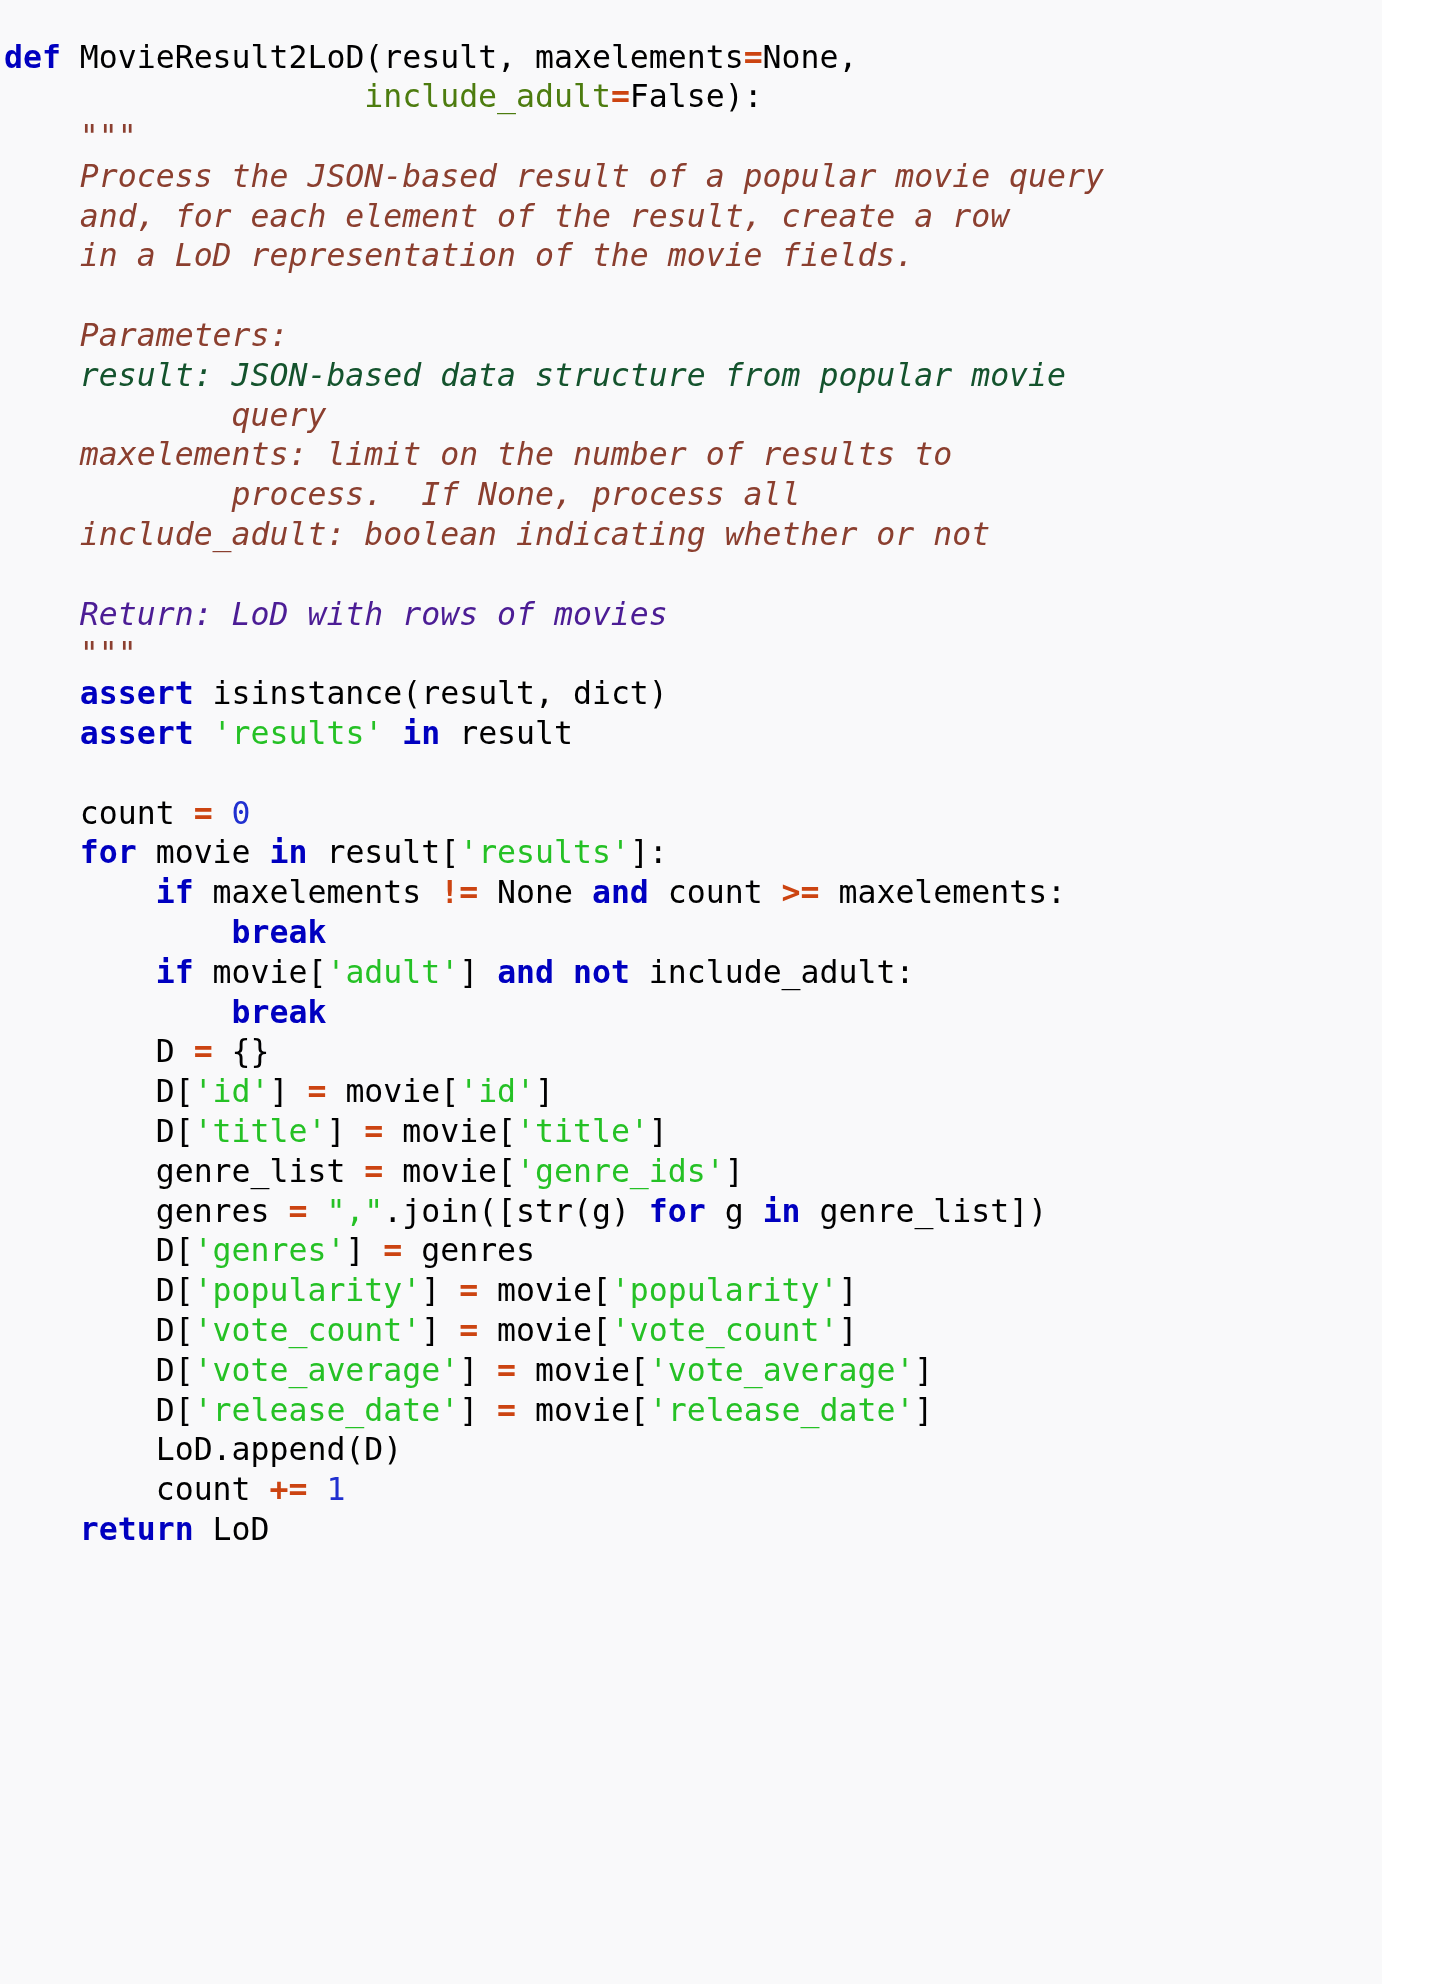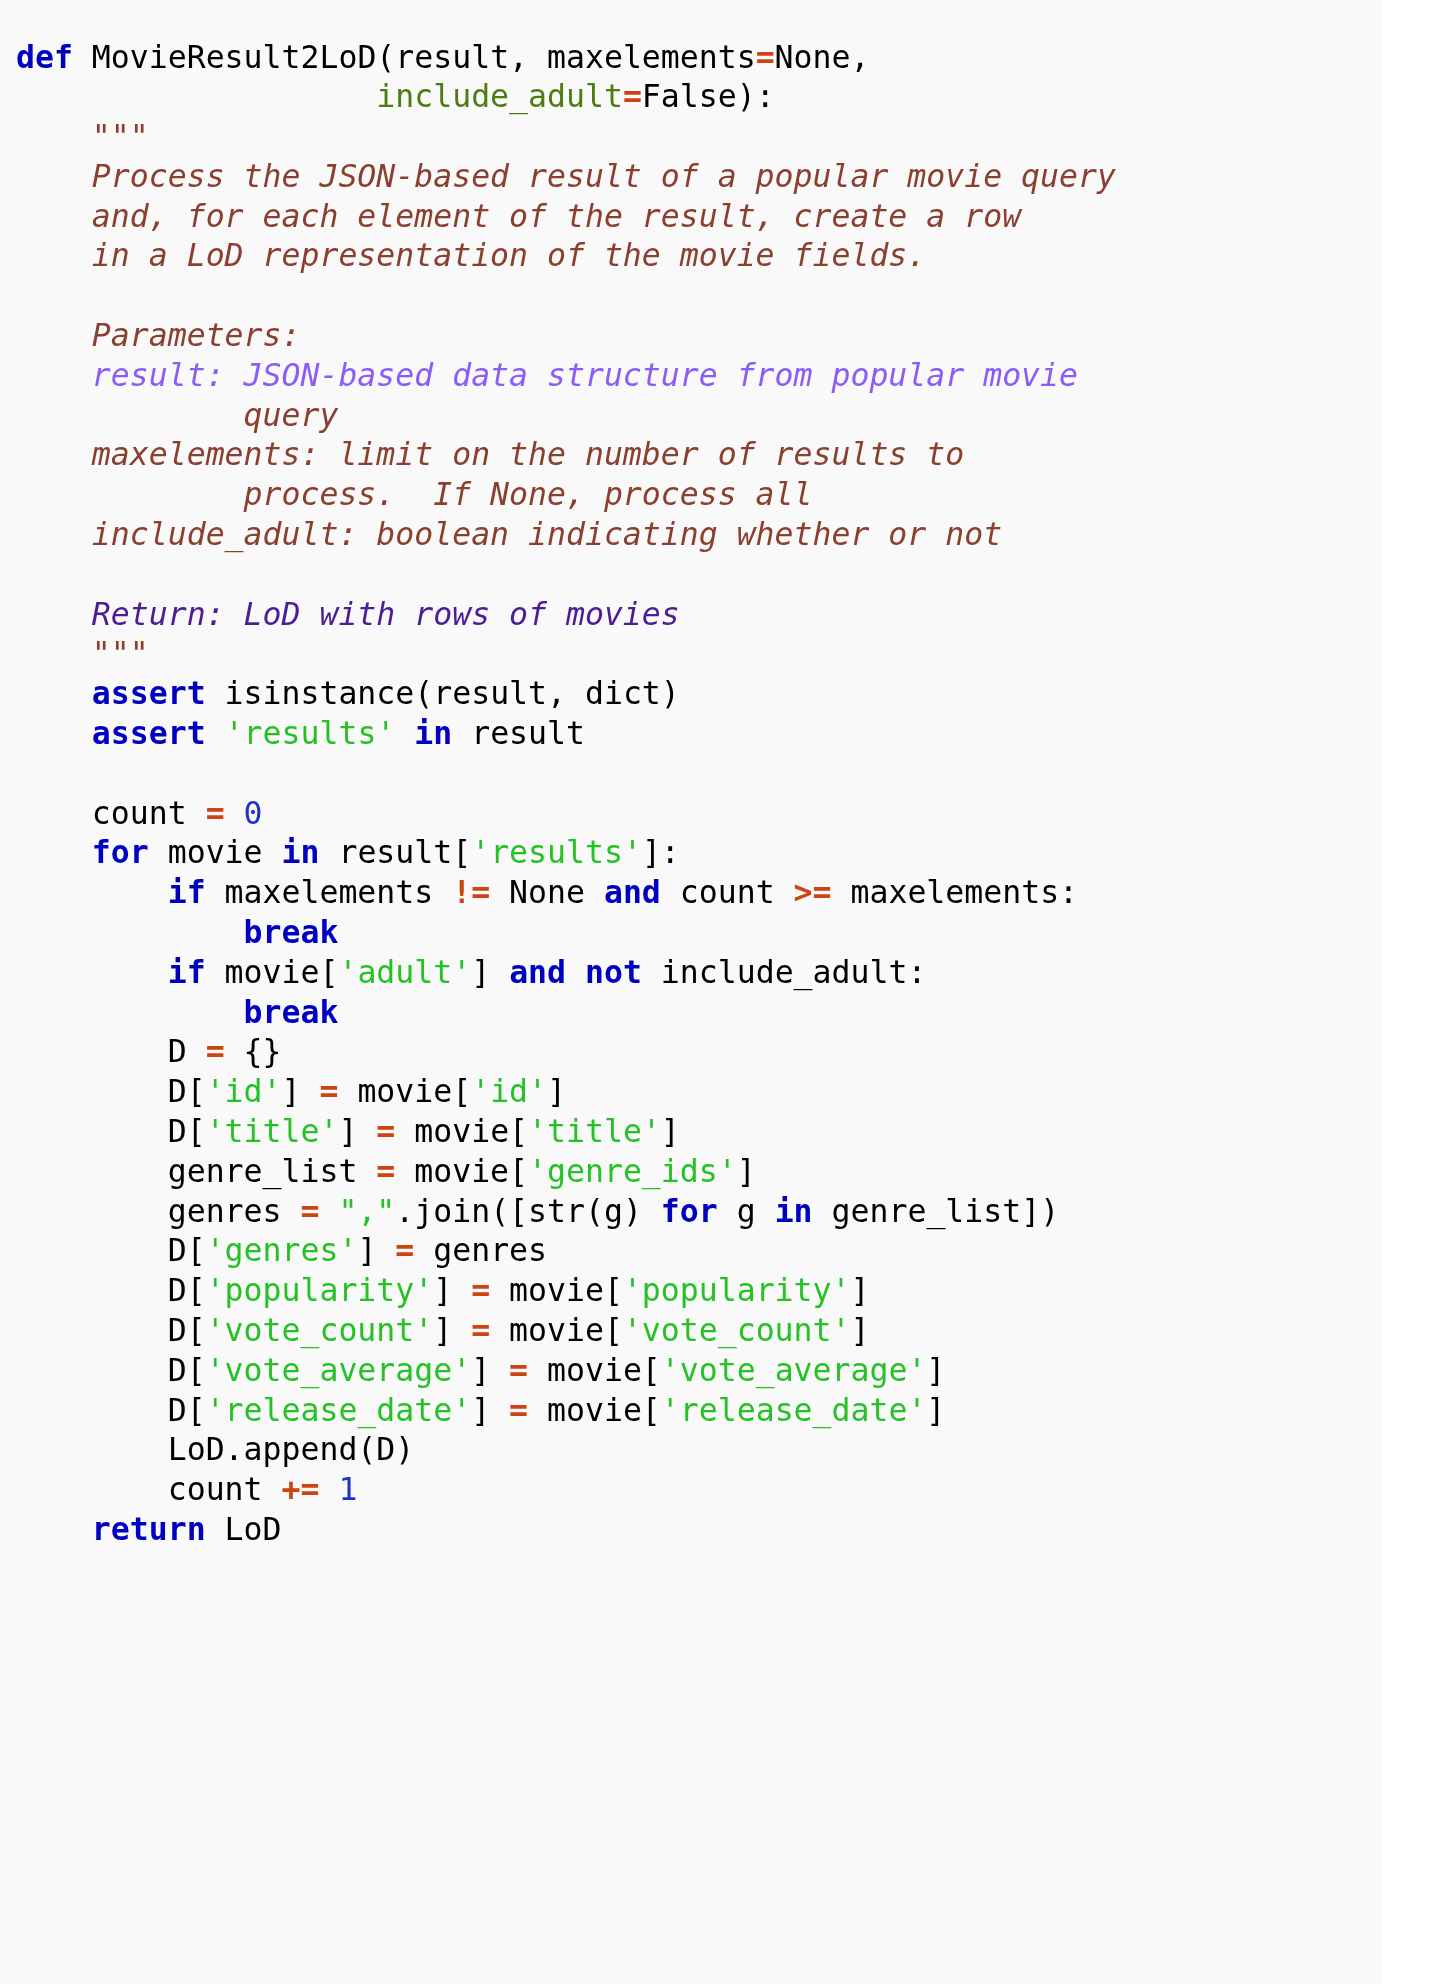--- a/index.html
+++ b/index.html
@@ -23,21 +23,21 @@
   }
 
   #code-block {
     position: absolute;
     left: 0;
     top: 0;
     width: 1382px;
     height: 1984px;
     background: #f9f9fa;
     box-sizing: border-box;
-    padding: 6px 0 0 12px;
+    padding: 6px 0 0 0;
   }
 
   #code-lines {
     font-family: "DejaVu Sans Mono", "Liberation Mono", monospace;
     font-size: 31.5px;
     line-height: 39.8px;
     white-space: pre;
     letter-spacing: 0px;
     color: #000000;
     padding-left: 4px;
@@ -65,21 +65,21 @@
 <div id="code-figure" style="background: rgb(255, 255, 255);">
   <div id="code-block" style="background: rgb(249, 249, 250);">
     <pre id="code-lines"><span class="ln"><span class="tok-k" style="color: rgb(0, 0, 192);">def</span><span class="tok-n" style="color: rgb(0, 0, 0);"> MovieResult2LoD(result, maxelements</span><span class="tok-o" style="color: rgb(204, 68, 17);">=</span><span class="tok-n" style="color: rgb(0, 0, 0);">None,</span>
 </span><span class="ln"><span class="tok-n" style="color: #4d7c0f;">                   include_adult</span><span class="tok-o" style="color: rgb(204, 68, 17);">=</span><span class="tok-n" style="color: rgb(0, 0, 0);">False):</span>
 </span><span class="ln"><span class="tok-c" style="color: rgb(139, 63, 47);">    """</span>
 </span><span class="ln"><span class="tok-c" style="color: rgb(139, 63, 47);">    Process the JSON-based result of a popular movie query</span>
 </span><span class="ln"><span class="tok-c" style="color: rgb(139, 63, 47);">    and, for each element of the result, create a row</span>
 </span><span class="ln"><span class="tok-c" style="color: rgb(139, 63, 47);">    in a LoD representation of the movie fields.</span>
 </span><span class="ln">
 </span><span class="ln"><span class="tok-c" style="color: rgb(139, 63, 47);">    Parameters:</span>
-</span><span class="ln"><span class="tok-c" style="color: #8b5cf6; font-style: italic;">    result: JSON-based data structure from popular movie</span>
+</span><span class="ln"><span class="tok-c" style="color: #14532d; font-style: italic;">    result: JSON-based data structure from popular movie</span>
 </span><span class="ln"><span class="tok-c" style="color: rgb(139, 63, 47);">            query</span>
 </span><span class="ln"><span class="tok-c" style="color: rgb(139, 63, 47);">    maxelements: limit on the number of results to</span>
 </span><span class="ln"><span class="tok-c" style="color: rgb(139, 63, 47);">            process.  If None, process all</span>
 </span><span class="ln"><span class="tok-c" style="color: rgb(139, 63, 47);">    include_adult: boolean indicating whether or not</span>
 </span><span class="ln">
 </span><span class="ln"><span class="tok-c" style="color: #4c1d95;">    Return: LoD with rows of movies</span>
 </span><span class="ln"><span class="tok-c" style="color: rgb(139, 63, 47);">    """</span>
 </span><span class="ln"><span class="tok-n" style="color: rgb(0, 0, 0);">    </span><span class="tok-k" style="color: rgb(0, 0, 192);">assert</span><span class="tok-n" style="color: rgb(0, 0, 0);"> isinstance(result, dict)</span>
 </span><span class="ln"><span class="tok-n" style="color: rgb(0, 0, 0);">    </span><span class="tok-k" style="color: rgb(0, 0, 192);">assert</span><span class="tok-n" style="color: rgb(0, 0, 0);"> </span><span class="tok-s" style="color: rgb(37, 193, 37);">'results'</span><span class="tok-n" style="color: rgb(0, 0, 0);"> </span><span class="tok-k" style="color: rgb(0, 0, 192);">in</span><span class="tok-n" style="color: rgb(0, 0, 0);"> result</span>
 </span><span class="ln">

